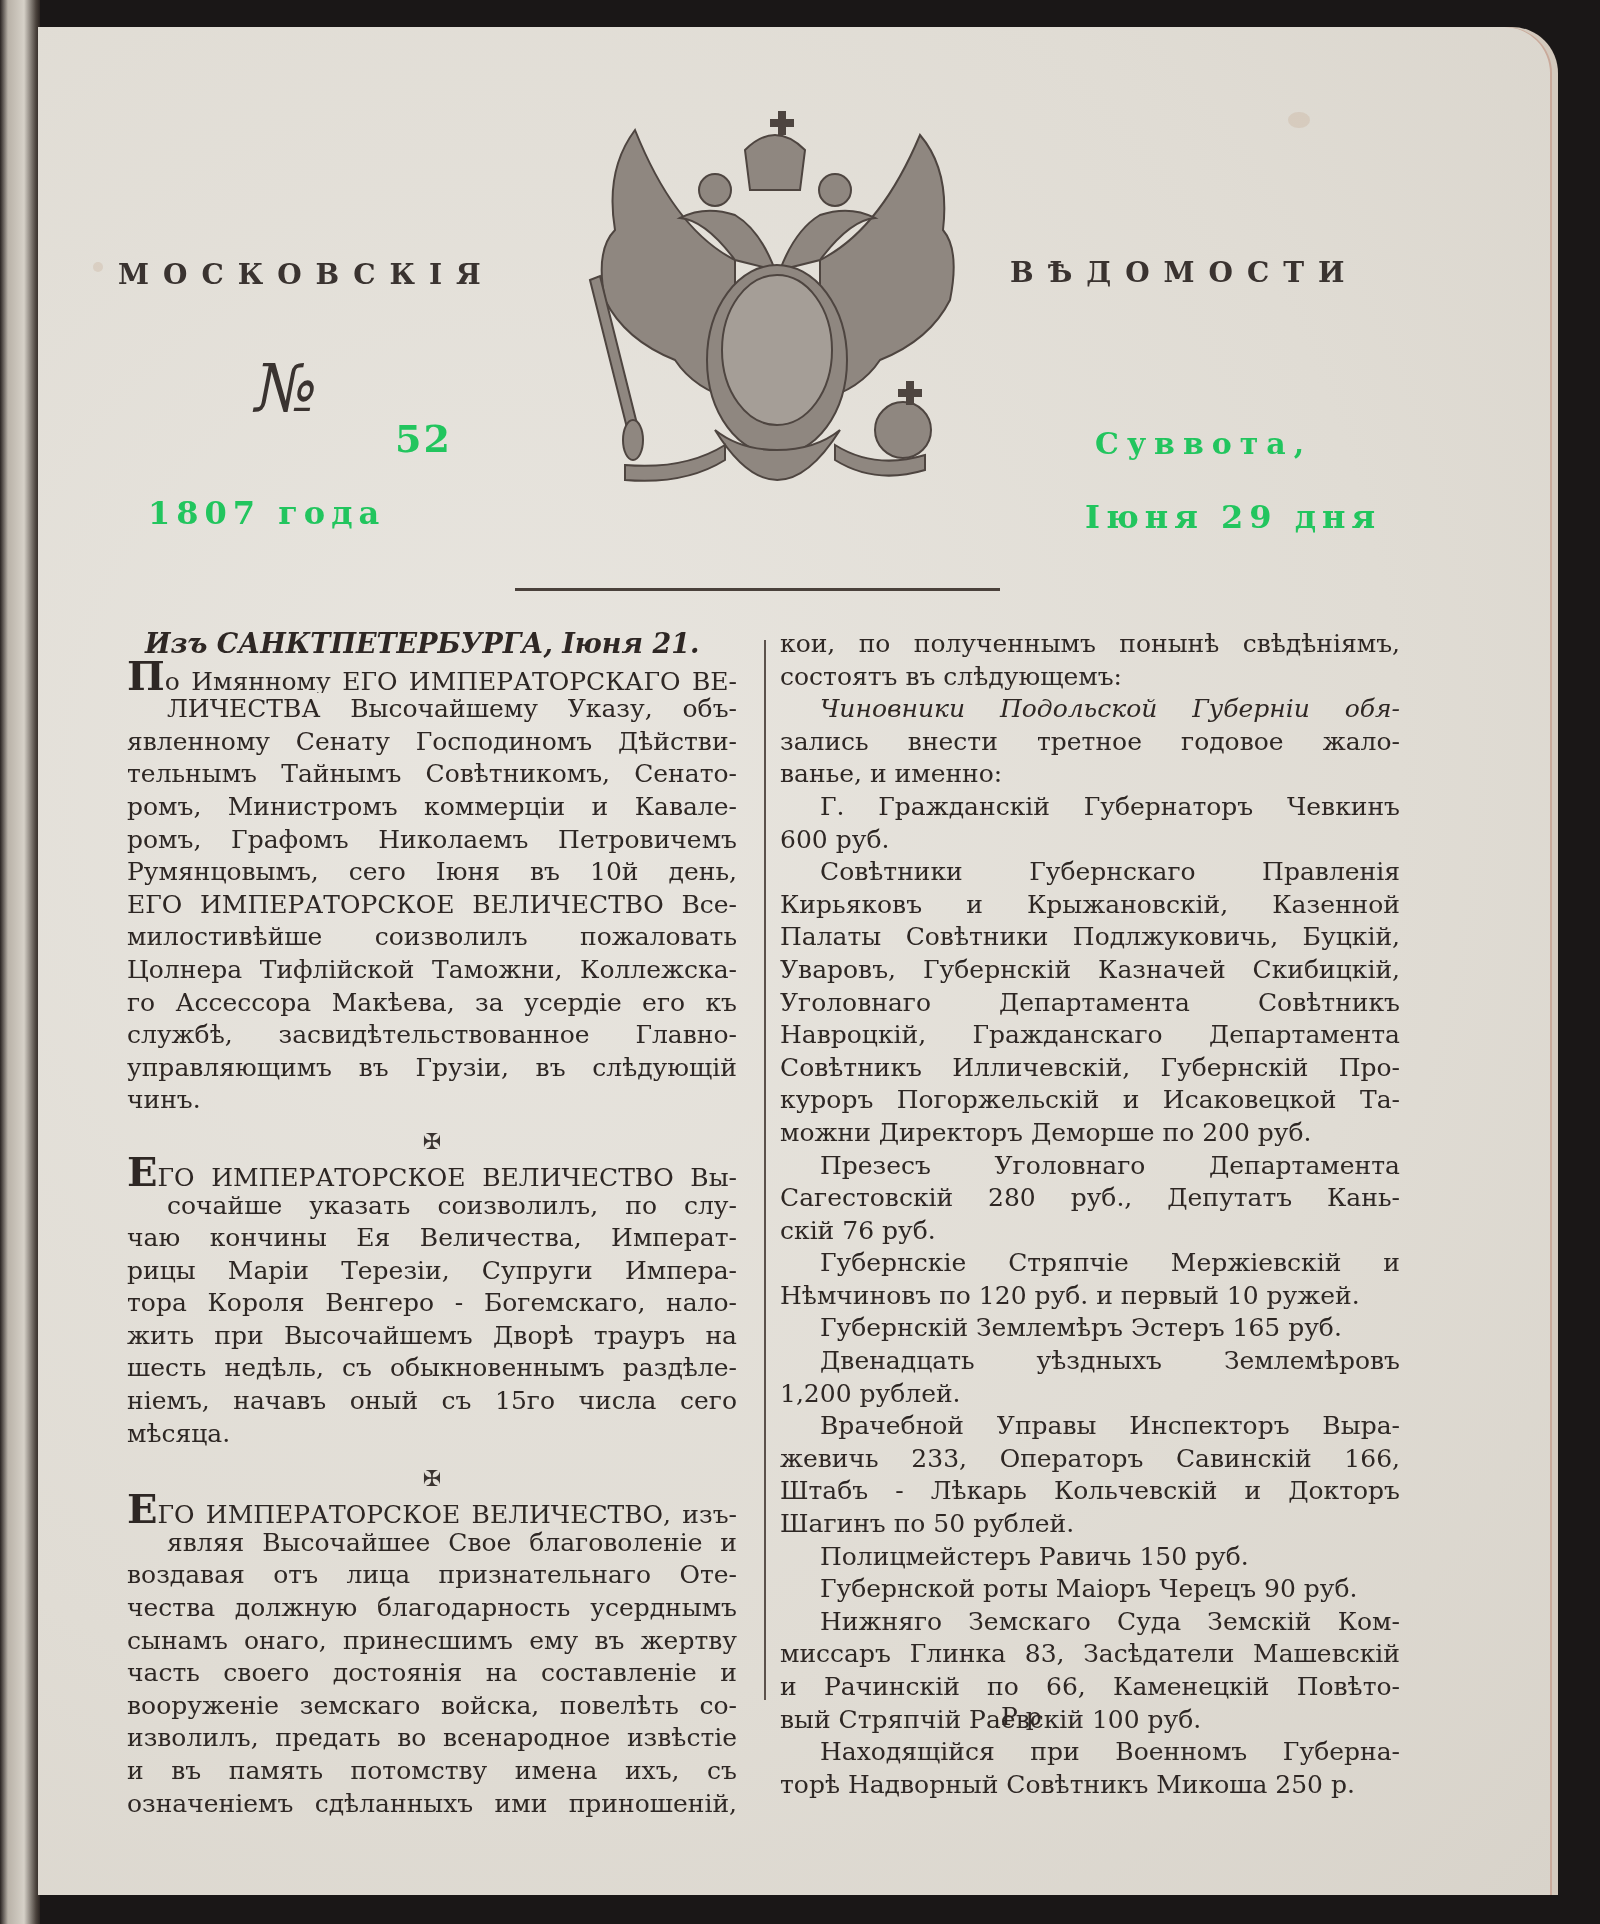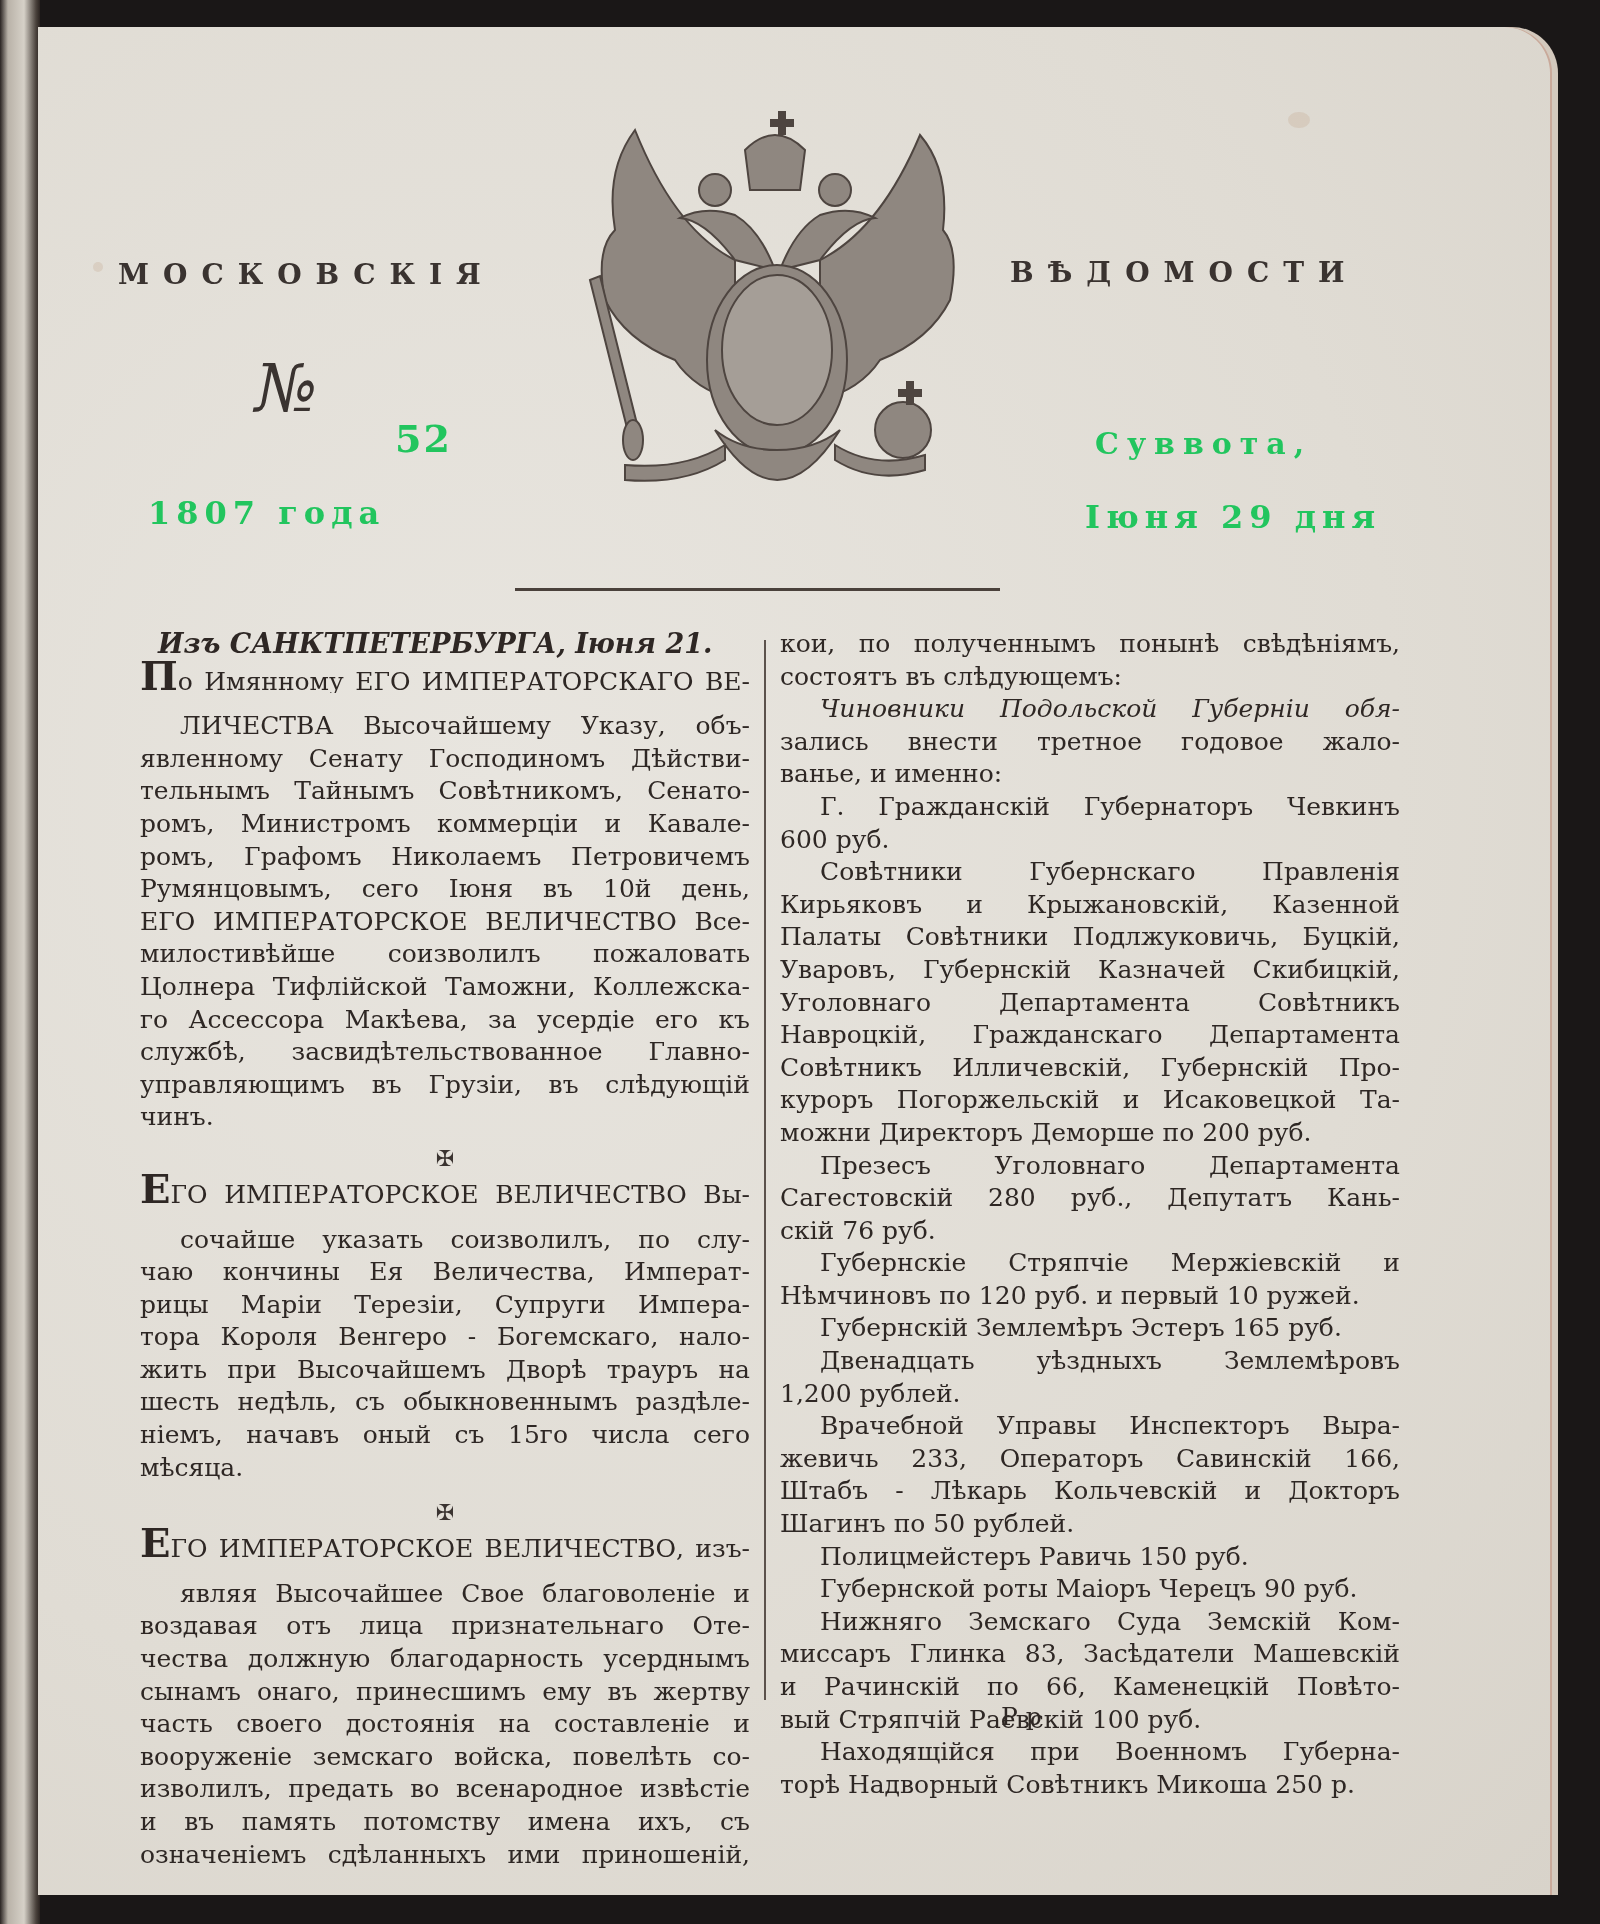--- a/index.html
+++ b/index.html
@@ -7,27 +7,27 @@
   .left-sliver{position:absolute;left:0;top:0;width:40px;height:1924px;background:linear-gradient(90deg,#2a2422 0,#b9b2a8 8px,#d6d1c8 24px,#4a423c 36px,#2a2320 40px);}
   .page{position:absolute;left:38px;top:27px;width:1520px;height:1868px;background:#e2ded7;border-top-right-radius:46px;
         background-image:radial-gradient(ellipse at 30% 40%,#e8e5df 0,#e0dcd4 60%,#d8d3ca 100%);
         box-shadow:inset -6px 0 0 #d3c9bd, inset -8px 0 0 #c9a99a;}
   .masthead-word{position:absolute;color:#3a3330;font-weight:bold;letter-spacing:14px;font-size:28px;}
   .mh-small{position:absolute;color:#22c55e;font-size:34px;letter-spacing:6px;font-weight:bold;margin-top:46px;}
   .numero{position:absolute;color:#3a3330;font-style:italic;font-size:66px;font-family:"DejaVu Serif",serif;}
   .rule{position:absolute;left:515px;top:588px;width:485px;height:3px;background:#4a413b;}
   .eagle{position:absolute;left:585px;top:110px;width:385px;height:430px;}
   .col{position:absolute;top:628px;color:#2e2724;}
-  .col-left{left:140px;width:610px;}
+  .col-left{left:127px;width:610px;}
   .col-right{left:780px;width:620px;}
   .divider{position:absolute;left:764px;top:640px;width:2px;height:1060px;background:#5c524c;}
   .line{height:32.6px;line-height:32.6px;font-size:25px;white-space:nowrap;text-align:justify;text-align-last:justify;overflow:hidden;}
   .line.last{text-align-last:left;}
   .line.indent{padding-left:40px;}
-  .line.hang{padding-left:40px;margin-top:17px;}
+  .line.hang{padding-left:40px;}
   .line.italic{font-style:italic;}
   .line.heading{font-style:italic;font-weight:bold;text-align-last:left;padding-left:18px;font-size:27px;}
   .dropcap{font-size:40px;font-weight:bold;line-height:30px;}
   .ornament{height:30px;line-height:30px;text-align:center;font-size:22px;color:#3a3330;}
   .sig{position:absolute;left:985px;top:1702px;font-size:25px;color:#2e2724;margin-left:16px;}
   .stain{position:absolute;border-radius:50%;background:rgba(190,160,130,.25);}
 </style>
 </head>
 <body>
 

